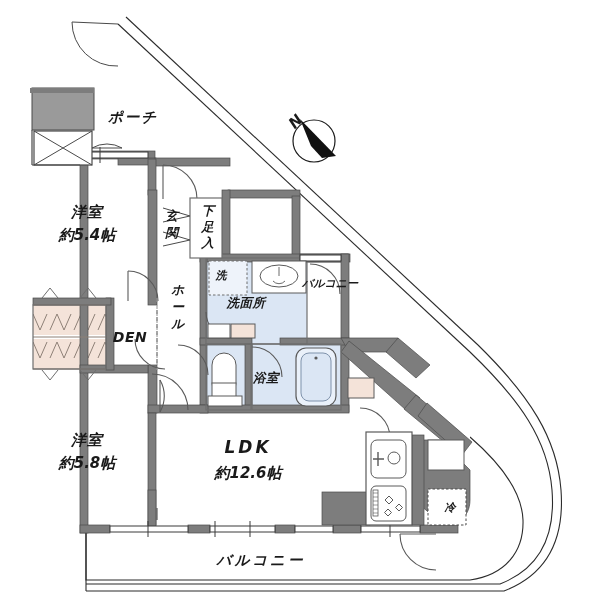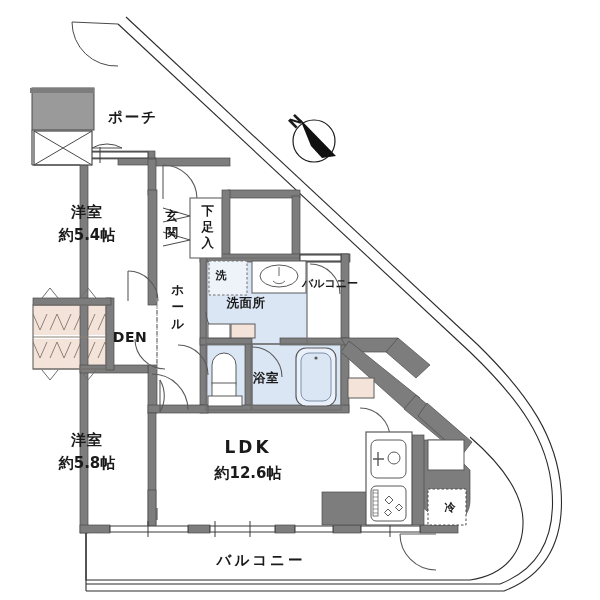--- a/index.html
+++ b/index.html
@@ -2,21 +2,21 @@
 <html><head>
 <meta charset="utf-8">
 <title>間取り図</title>
 <style>
   html,body{margin:0;padding:0;background:#ffffff;}
   body{
     width:600px;height:600px;
     font-family:"DejaVu Sans","Liberation Sans",sans-serif;
     overflow:hidden;
   }
-  #plan-root{position:relative;width:580px;height:600px;background:#ec4899;}
+  #plan-root{position:relative;width:580px;height:600px;background:#ec4899;font-style:italic;}
   svg{display:block;}
   .lbl{
     font-family:"DejaVu Sans","Liberation Sans",sans-serif;
     fill:#1a1a1a;
     font-weight:600;
     text-anchor:middle;
     dominant-baseline:middle;
   }
   .lbl-room{font-size:15px;letter-spacing:1px;}
   .lbl-area{font-size:15px;letter-spacing:0px;}

